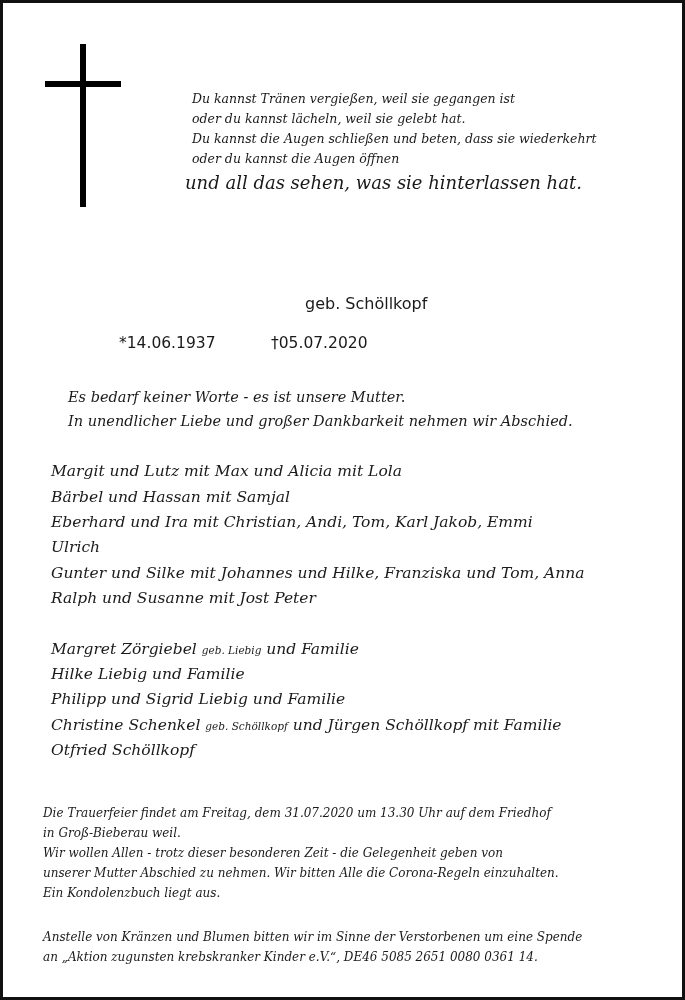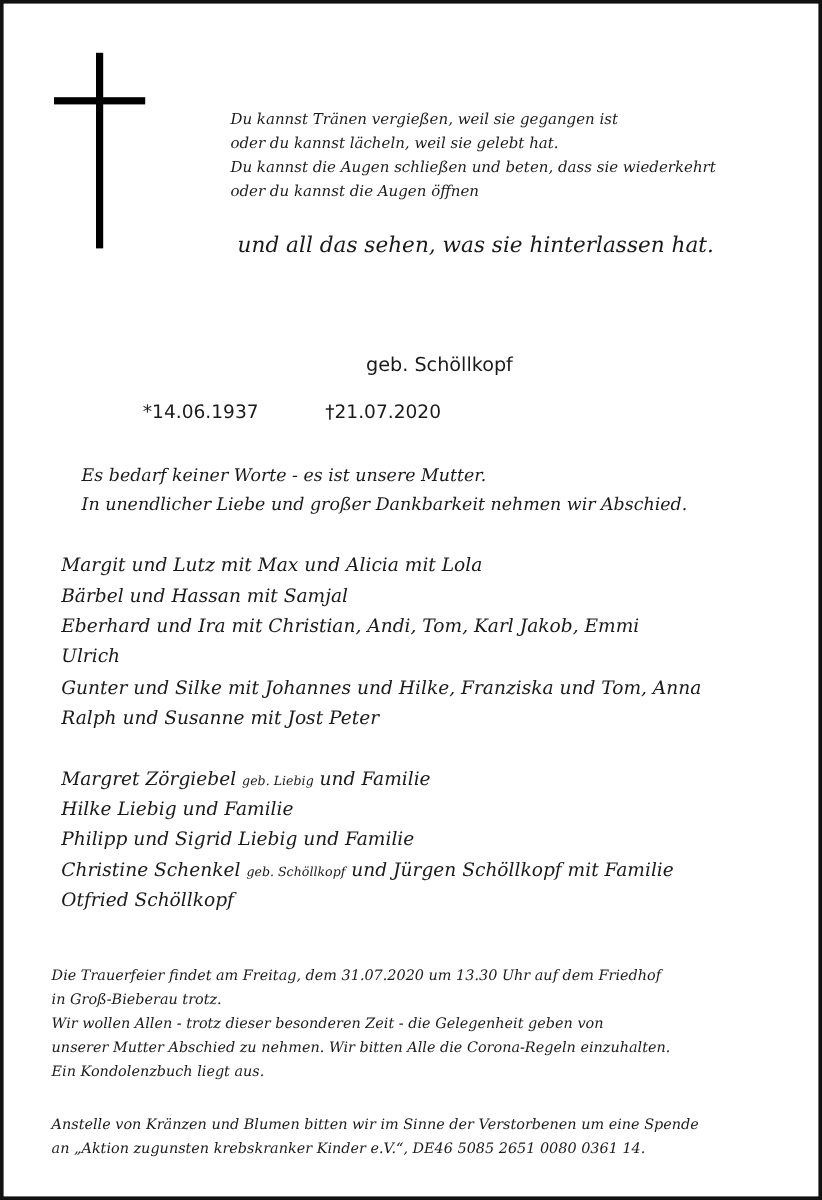--- a/index.html
+++ b/index.html
@@ -10,21 +10,21 @@
   }
   .cross-v { position: absolute; left: 77px; top: 41px; width: 6px; height: 163px; background: #000; }
   .cross-h { position: absolute; left: 42px; top: 78px; width: 76px; height: 6px; background: #000; }
   .txt {
     position: absolute; white-space: nowrap; color: #1a1a1a;
     font-family: "DejaVu Serif", serif;
     font-style: italic;
     letter-spacing: 0px;
   }
   .poem { font-size: 12.5px; left: 189px; }
-  .poem-big { font-size: 18px; left: 195px; margin-top: 22px; }
+  .poem-big { font-size: 18px; left: 182px; }
   .name { font-size: 38px; left: 46px; top: 271px; font-style: normal; font-family: "DejaVu Sans", sans-serif; font-weight: 300; letter-spacing: 0.5px; }
   .maiden { font-size: 16px; left: 302px; top: 291px; font-style: normal; font-family: "DejaVu Sans", sans-serif; }
   .date { font-size: 15.5px; top: 331px; font-style: normal; font-family: "DejaVu Sans", sans-serif; }
   .intro { font-size: 14.5px; left: 65px; }
   .fam { font-size: 15.5px; left: 48px; }
   .small-inline { font-size: 10.5px; }
   .note { font-size: 12px; left: 40px; }
 </style>
 </head>
 <body>
@@ -39,21 +39,21 @@
   <div>
     <div class="txt poem" style="top:88px">Du kannst Tränen vergießen, weil sie gegangen ist</div>
     <div class="txt poem" style="top:108px">oder du kannst lächeln, weil sie gelebt hat.</div>
     <div class="txt poem" style="top:128px">Du kannst die Augen schließen und beten, dass sie wiederkehrt</div>
     <div class="txt poem" style="top:148px">oder du kannst die Augen öffnen</div>
     <div class="txt poem-big" style="top:169px">und all das sehen, was sie hinterlassen hat.</div>
   </div>
 
   <div class="txt maiden">geb. Schöllkopf</div>
   <div class="txt date" style="left:116px">*14.06.1937</div>
-  <div class="txt date" style="left:268px">†21.07.2020</div>
+  <div class="txt date" style="left:268px">†05.07.2020</div>
 
   <div>
     <div class="txt intro" style="top:386px">Es bedarf keiner Worte - es ist unsere Mutter.</div>
     <div class="txt intro" style="top:410px">In unendlicher Liebe und großer Dankbarkeit nehmen wir Abschied.</div>
   </div>
 
   <div>
     <div class="txt fam" style="top:459px">Margit und Lutz mit Max und Alicia mit Lola</div>
     <div class="txt fam" style="top:485px">Bärbel und Hassan mit Samjal</div>
     <div class="txt fam" style="top:510px">Eberhard und Ira mit Christian, Andi, Tom, Karl Jakob, Emmi</div>
@@ -65,21 +65,21 @@
   <div>
     <div class="txt fam" style="top:637px"><span>Margret Zörgiebel </span><span class="small-inline">geb. Liebig</span><span> und Familie</span></div>
     <div class="txt fam" style="top:662px"><span>Hilke Liebig und Familie</span></div>
     <div class="txt fam" style="top:687px"><span>Philipp und Sigrid Liebig und Familie</span></div>
     <div class="txt fam" style="top:713px"><span>Christine Schenkel </span><span class="small-inline">geb. Schöllkopf</span><span> und Jürgen Schöllkopf mit Familie</span></div>
     <div class="txt fam" style="top:738px"><span>Otfried Schöllkopf</span></div>
   </div>
 
   <div>
     <div class="txt note" style="top:803px">Die Trauerfeier findet am Freitag, dem 31.07.2020 um 13.30 Uhr auf dem Friedhof</div>
-    <div class="txt note" style="top:823px">in Groß-Bieberau trotz.</div>
+    <div class="txt note" style="top:823px">in Groß-Bieberau weil.</div>
     <div class="txt note" style="top:843px">Wir wollen Allen - trotz dieser besonderen Zeit - die Gelegenheit geben von</div>
     <div class="txt note" style="top:863px">unserer Mutter Abschied zu nehmen. Wir bitten Alle die Corona-Regeln einzuhalten.</div>
     <div class="txt note" style="top:883px">Ein Kondolenzbuch liegt aus.</div>
   </div>
 
   <div>
     <div class="txt note" style="top:927px">Anstelle von Kränzen und Blumen bitten wir im Sinne der Verstorbenen um eine Spende</div>
     <div class="txt note" style="top:947px">an „Aktion zugunsten krebskranker Kinder e.V.“, DE46 5085 2651 0080 0361 14.</div>
   </div>
 

